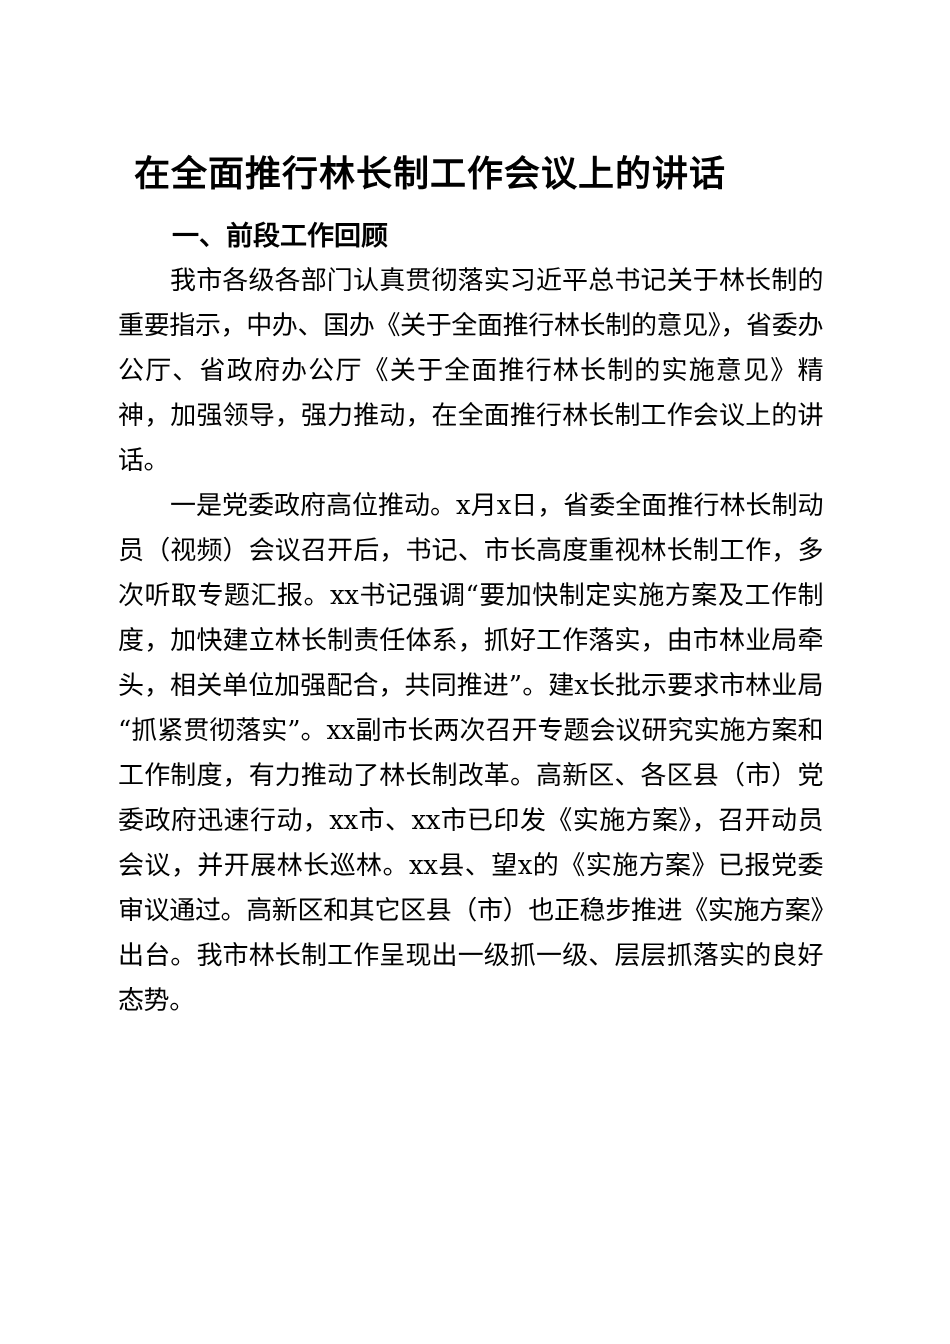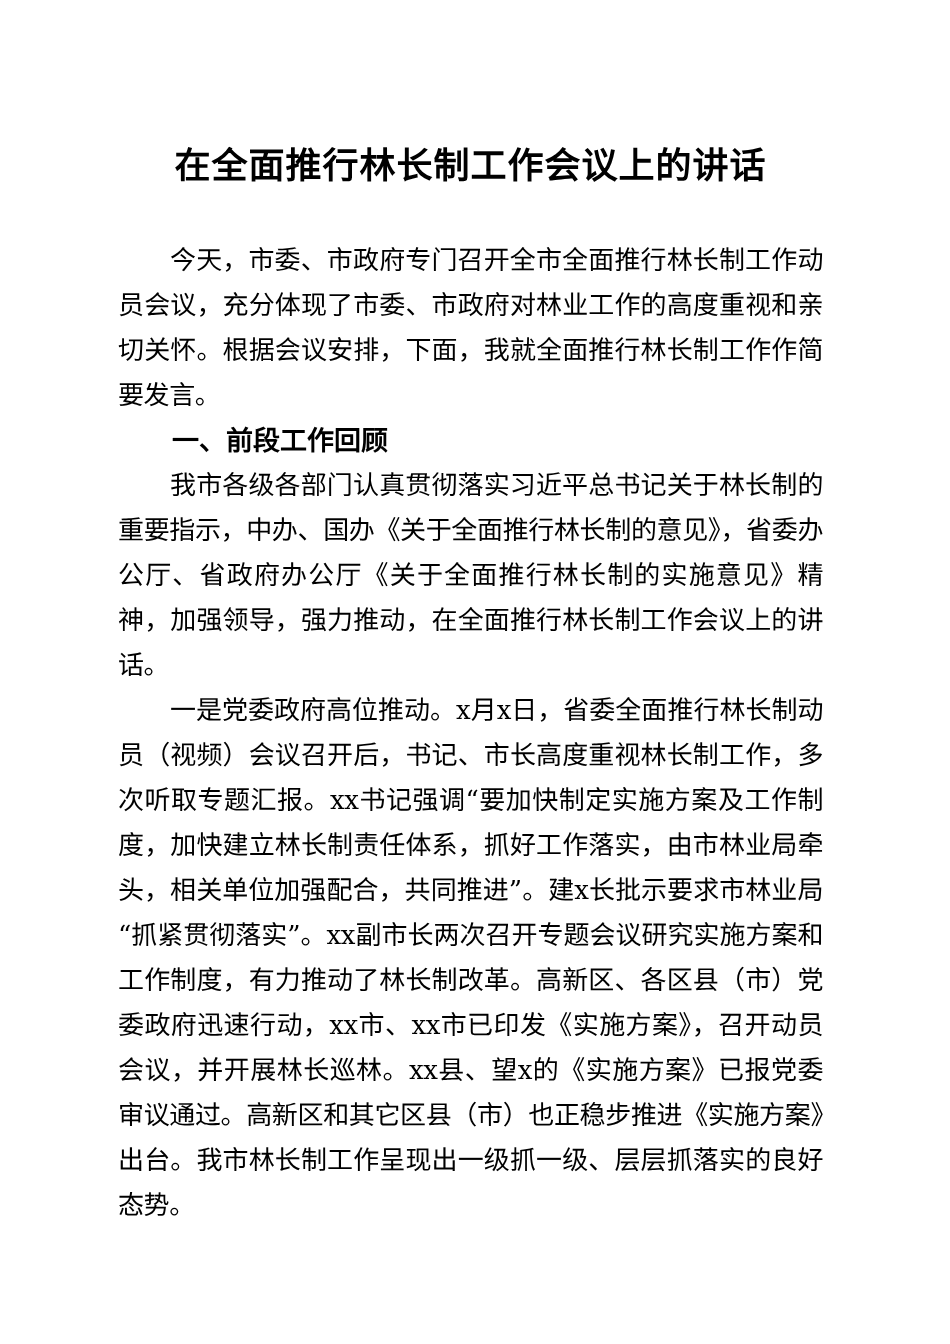--- a/index.html
+++ b/index.html
@@ -18,26 +18,26 @@
     position: relative;
     width: 950px;
     height: 1344px;
     background: #ffffff;
   }
   .content {
     margin-left: 118px;
     width: 705px;
   }
   .doc-title {
-    margin: 8px;
+    margin: 16px;
     padding-top: 134px;
     font-size: 36px;
     line-height: 47px;
     font-weight: 700;
-    text-align: center;
+    text-align: left;
     letter-spacing: 1px;
     font-family: "DejaVu Serif", "Liberation Serif", serif;
   }
   .para {
     margin: 0;
     font-size: 26px;
     line-height: 45px;
     letter-spacing: -0.4px;
     text-align: justify;
     text-indent: 2em;
@@ -57,21 +57,20 @@
     font-family: "DejaVu Sans", "Liberation Sans", sans-serif;
   }
 </style>
 </head>
 <body>
 
 <div class="page">
   <div class="content">
     <h1 class="doc-title">在全面推行林长制工作会议上的讲话</h1>
 
-    <p class="para intro-para">今天，市委、市政府专门召开全市全面推行林长制工作动员会议，充分体现了市委、市政府对林业工作的高度重视和亲切关怀。根据会议安排，下面，我就全面推行林长制工作作简要发言。</p>
 
     <h2 class="section-heading">一、前段工作回顾</h2>
 
     <p class="para">我市各级各部门认真贯彻落实习近平总书记关于林长制的重要指示，中办、国办《关于全面推行林长制的意见》，省委办公厅、省政府办公厅《关于全面推行林长制的实施意见》精神，加强领导，强力推动，在全面推行林长制工作会议上的讲话。</p>
 
     <p class="para">一是党委政府高位推动。x月x日，省委全面推行林长制动员（视频）会议召开后，书记、市长高度重视林长制工作，多次听取专题汇报。xx书记强调“要加快制定实施方案及工作制度，加快建立林长制责任体系，抓好工作落实，由市林业局牵头，相关单位加强配合，共同推进”。建x长批示要求市林业局“抓紧贯彻落实”。xx副市长两次召开专题会议研究实施方案和工作制度，有力推动了林长制改革。高新区、各区县（市）党委政府迅速行动，xx市、xx市已印发《实施方案》，召开动员会议，并开展林长巡林。xx县、望x的《实施方案》已报党委审议通过。高新区和其它区县（市）也正稳步推进《实施方案》出台。我市林长制工作呈现出一级抓一级、层层抓落实的良好态势。</p>
   </div>
 </div>
 
 </body></html>

